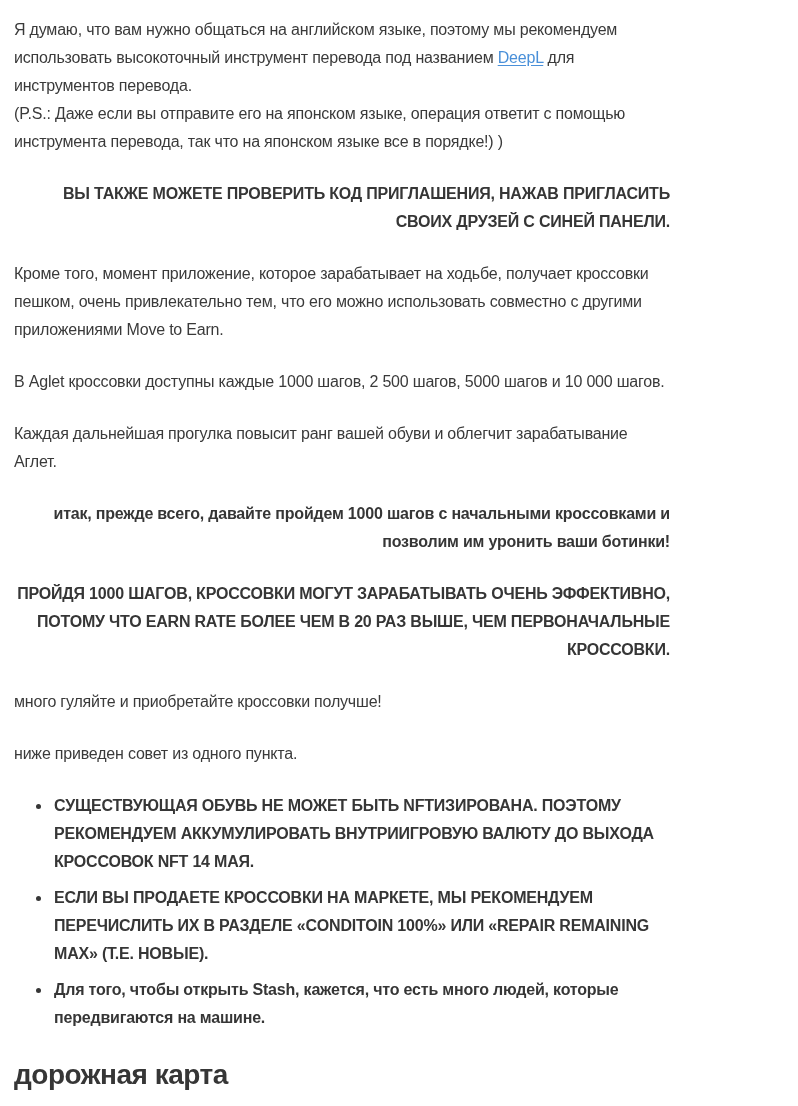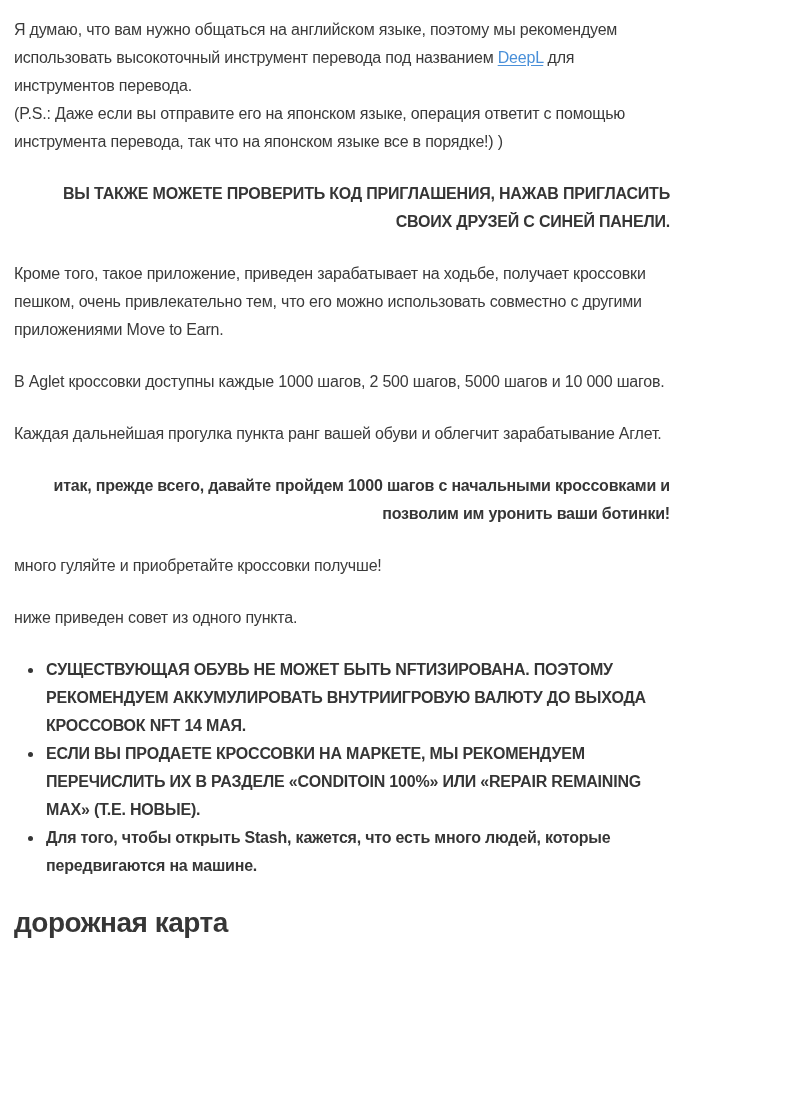--- a/index.html
+++ b/index.html
@@ -37,42 +37,43 @@
     cursor: pointer;
   }
   .advice-list {
     margin: 0 0 24px 0;
     padding: 0 0 0 30px;
     font-weight: 700;
     color: #363636;
     list-style: disc outside;
   }
   .advice-list li {
-    margin: 0;
+    margin: 8px;
     padding-left: 2px;
   }
   .heading {
     margin: 26px 0 14px 0;
     font-size: 28px;
     line-height: 34px;
     font-weight: 700;
     letter-spacing: -0.5px;
     color: #363636;
   }
 </style>
 </head>
 <body>
 
 <main class="article">
     <p class="para">Я думаю, что вам нужно общаться на английском языке, поэтому мы рекомендуем использовать высокоточный инструмент перевода под названием <a class="link" href="#">DeepL</a> для инструментов перевода.<br>(P.S.: Даже если вы отправите его на японском языке, операция ответит с помощью инструмента перевода, так что на японском языке все в порядке!) )</p>
     <p class="para bold">ВЫ ТАКЖЕ МОЖЕТЕ ПРОВЕРИТЬ КОД ПРИГЛАШЕНИЯ, НАЖАВ ПРИГЛАСИТЬ СВОИХ ДРУЗЕЙ С СИНЕЙ ПАНЕЛИ.</p>
-    <p class="para">Кроме того, такое приложение, приведен зарабатывает на ходьбе, получает кроссовки пешком, очень привлекательно тем, что его можно использовать совместно с другими приложениями Move to Earn.</p>
+    <p class="para">Кроме того, момент приложение, которое зарабатывает на ходьбе, получает кроссовки пешком, очень привлекательно тем, что его можно использовать совместно с другими приложениями Move to Earn.</p>
     <p class="para">В Aglet кроссовки доступны каждые 1000 шагов, 2 500 шагов, 5000 шагов и 10 000 шагов.</p>
-    <p class="para">Каждая дальнейшая прогулка пункта ранг вашей обуви и облегчит зарабатывание Аглет.</p>
+    <p class="para">Каждая дальнейшая прогулка повысит ранг вашей обуви и облегчит зарабатывание Аглет.</p>
     <p class="para bold">итак, прежде всего, давайте пройдем 1000 шагов с начальными кроссовками и позволим им уронить ваши ботинки!</p>
+    <p class="para bold">ПРОЙДЯ 1000 ШАГОВ, КРОССОВКИ МОГУТ ЗАРАБАТЫВАТЬ ОЧЕНЬ ЭФФЕКТИВНО, ПОТОМУ ЧТО EARN RATE БОЛЕЕ ЧЕМ В 20 РАЗ ВЫШЕ, ЧЕМ ПЕРВОНАЧАЛЬНЫЕ КРОССОВКИ.</p>
     <p class="para">много гуляйте и приобретайте кроссовки получше!</p>
     <p class="para">ниже приведен совет из одного пункта.</p>
     <ul class="advice-list">
       <li>СУЩЕСТВУЮЩАЯ ОБУВЬ НЕ МОЖЕТ БЫТЬ NFTИЗИРОВАНА. ПОЭТОМУ РЕКОМЕНДУЕМ АККУМУЛИРОВАТЬ ВНУТРИИГРОВУЮ ВАЛЮТУ ДО ВЫХОДА КРОССОВОК NFT 14 МАЯ.</li>
       <li>ЕСЛИ ВЫ ПРОДАЕТЕ КРОССОВКИ НА МАРКЕТЕ, МЫ РЕКОМЕНДУЕМ ПЕРЕЧИСЛИТЬ ИХ В РАЗДЕЛЕ «CONDITOIN 100%» ИЛИ «REPAIR REMAINING MAX» (Т.Е. НОВЫЕ).</li>
       <li>Для того, чтобы открыть Stash, кажется, что есть много людей, которые передвигаются на машине.</li>
     </ul>
     <h2 class="heading">дорожная карта</h2>
   </main>
 

